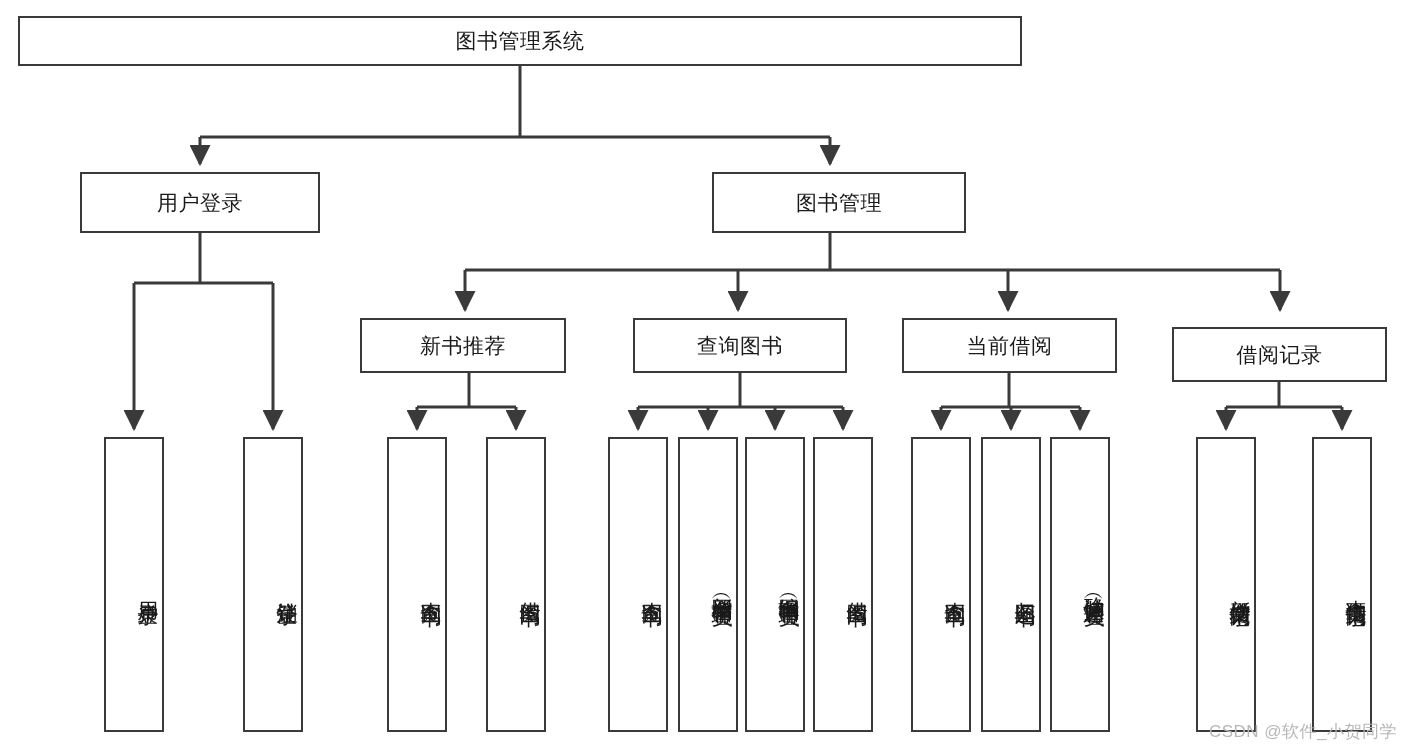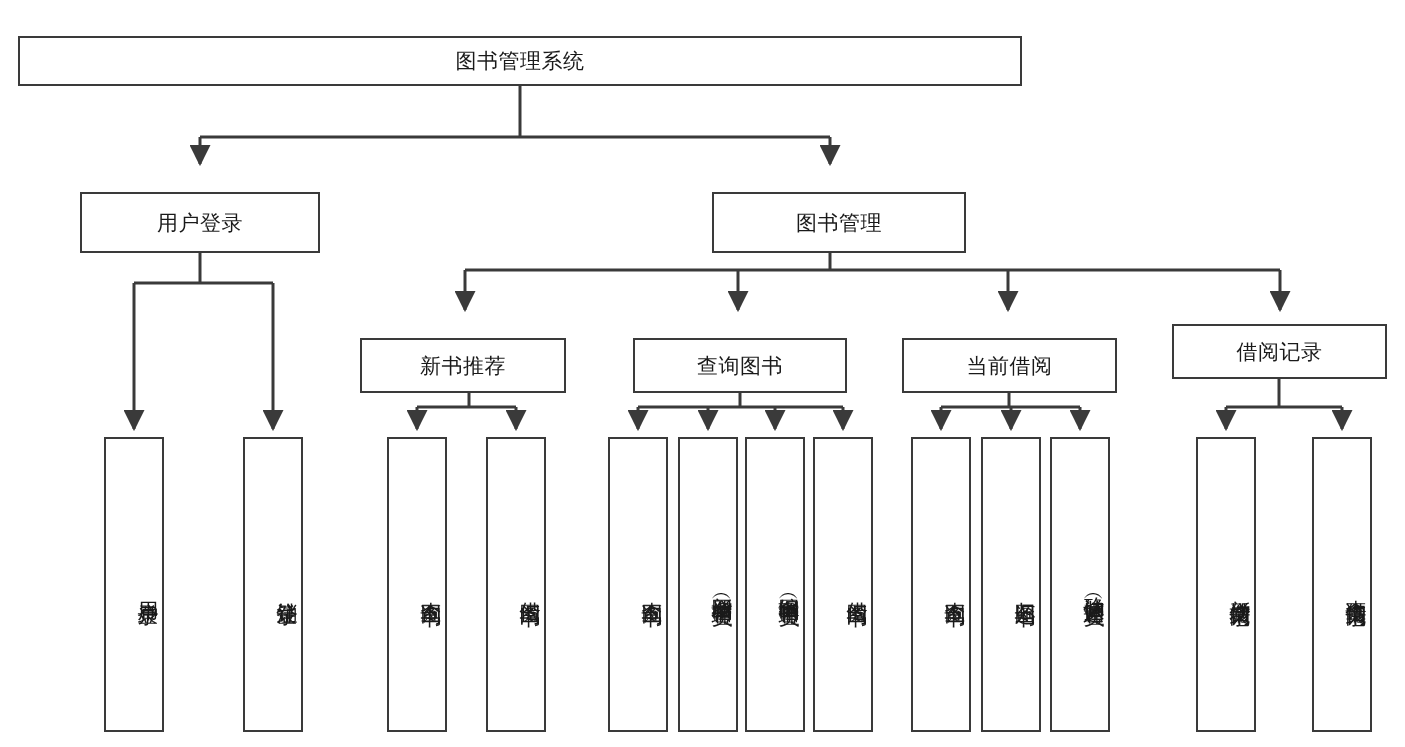--- a/index.html
+++ b/index.html
@@ -31,21 +31,20 @@
     border: 2px solid #3a3a3a;
     display: flex;
     align-items: center;
     justify-content: center;
     color: #1a1a1a;
   }
   .node-h {
     font-size: 21px;
     letter-spacing: 0.5px;
     line-height: 1.1;
-    margin-top: 20px;
   }
   .node-v {
     writing-mode: vertical-rl;
     text-orientation: upright;
     align-items: flex-start;
     justify-content: center;
     padding-top: 6px;
     font-size: 21px;
     line-height: 1.32;
     letter-spacing: 1.5px;
@@ -134,21 +133,21 @@
 
   <div class="node node-h" style="left: 360px; top: 318px; width: 206px; height: 55px;">
     <span>新书推荐</span>
   </div>
   <div class="node node-h" style="left: 633px; top: 318px; width: 214px; height: 55px;">
     <span>查询图书</span>
   </div>
   <div class="node node-h" style="left: 902px; top: 318px; width: 215px; height: 55px;">
     <span>当前借阅</span>
   </div>
-  <div class="node node-h" style="left: 1172px; top: 304px; width: 215px; height: 55px;">
+  <div class="node node-h" style="left: 1172px; top: 327px; width: 215px; height: 55px;">
     <span>借阅记录</span>
   </div>
 
   <div class="node node-v" style="left: 104px; top: 437px; width: 60px; height: 295px;">
     <span>用户登录</span>
   </div>
   <div class="node node-v" style="left: 243px; top: 437px; width: 60px; height: 295px;">
     <span>注销登录</span>
   </div>
   <div class="node node-v" style="left: 387px; top: 437px; width: 60px; height: 295px;">
@@ -178,14 +177,15 @@
   <div class="node node-v tall" style="left: 1050px; top: 437px; width: 60px; height: 295px;">
     <span>确认归还（管理员）</span>
   </div>
   <div class="node node-v" style="left: 1196px; top: 437px; width: 60px; height: 295px;">
     <span>新增借阅记录</span>
   </div>
   <div class="node node-v" style="left: 1312px; top: 437px; width: 60px; height: 295px;">
     <span>查询借阅记录</span>
   </div>
 
+  <div id="watermark">CSDN @软件_小贺同学</div>
 
 </div>
 
 </body></html>

